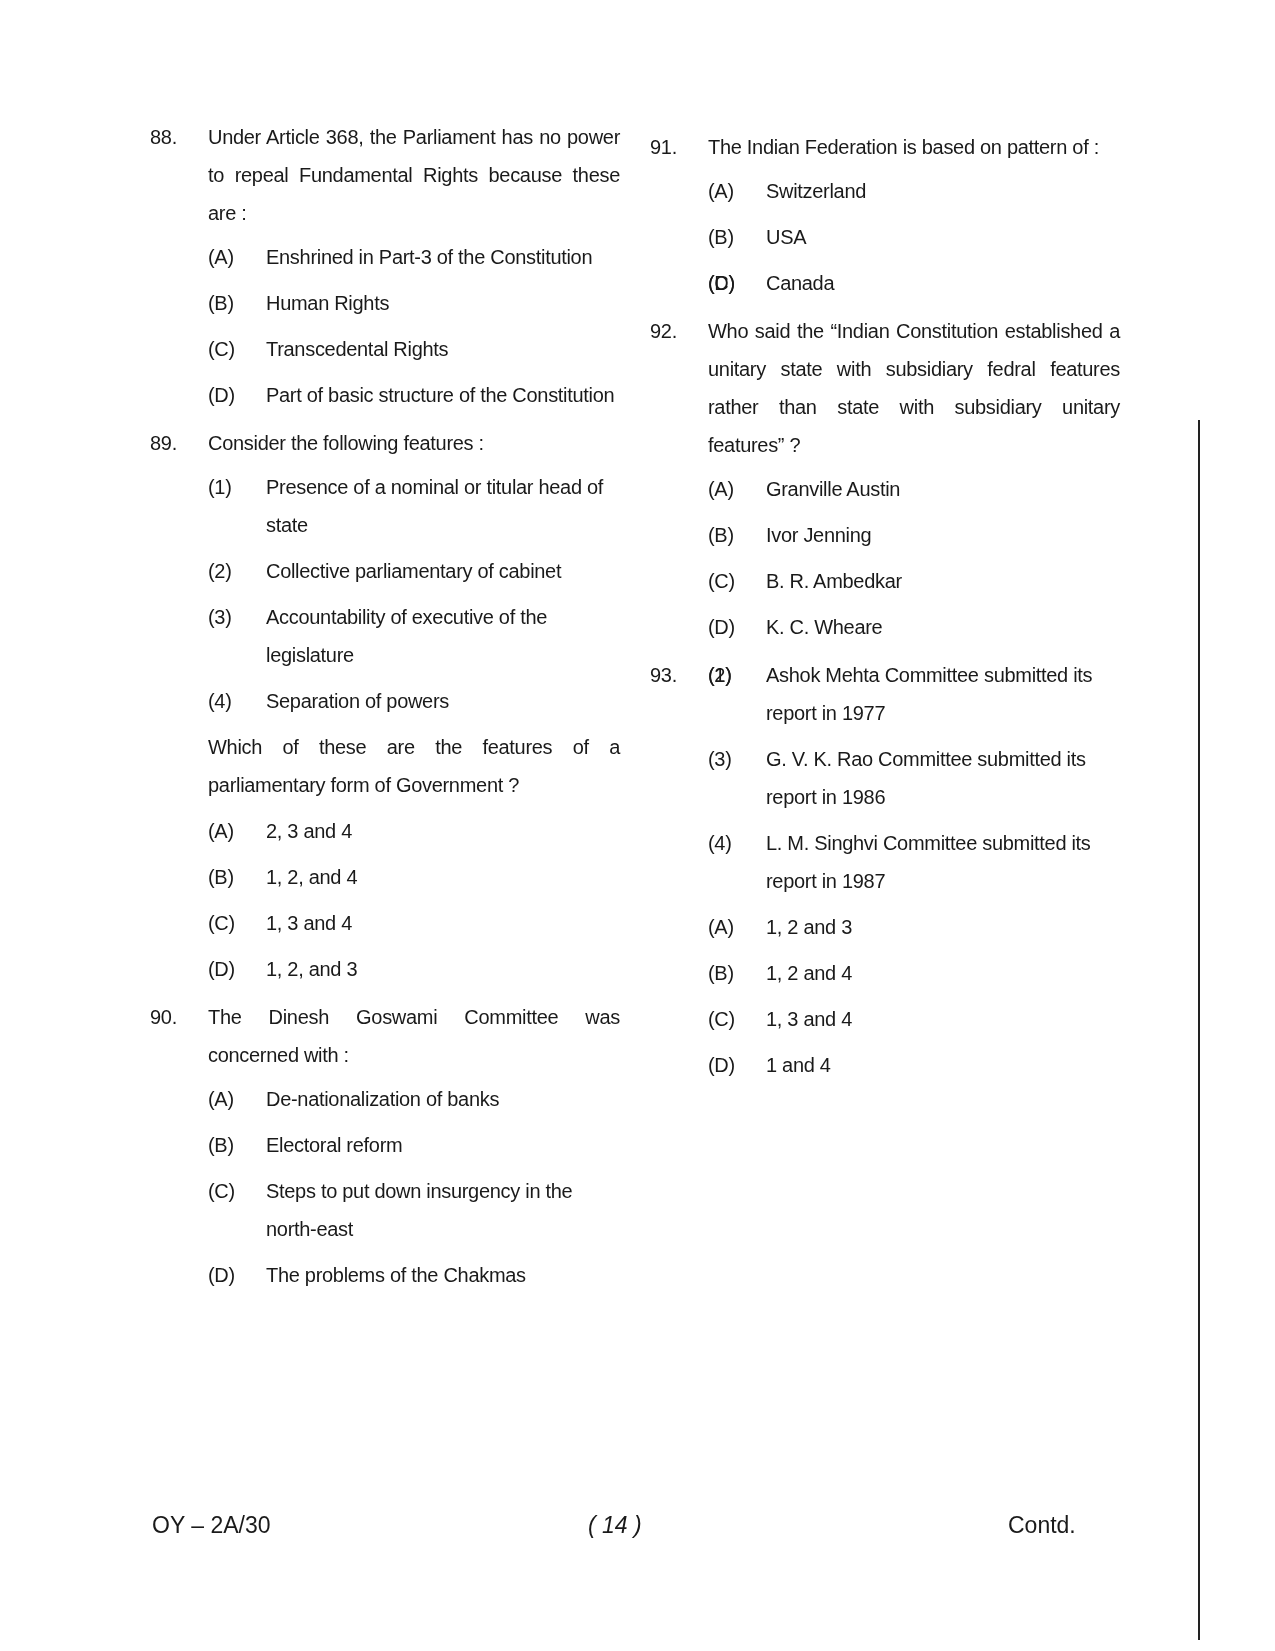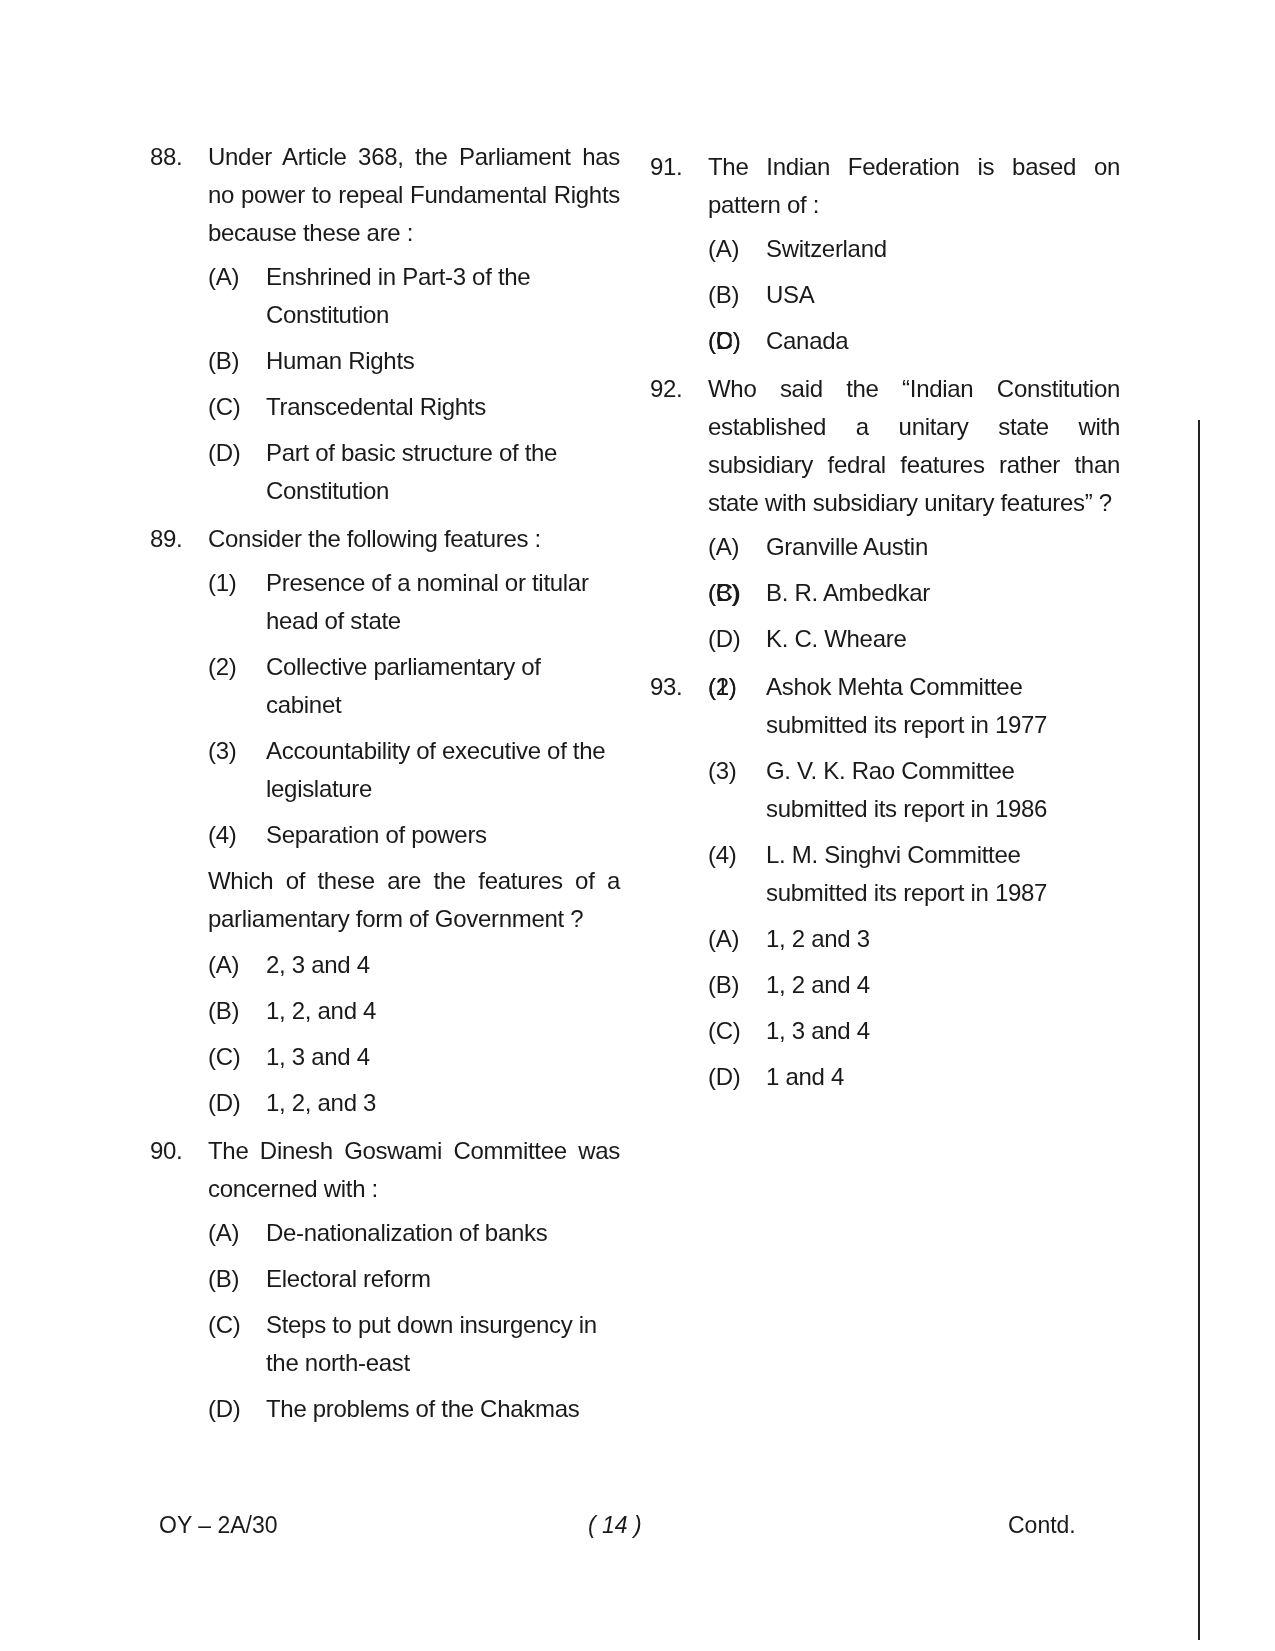--- a/index.html
+++ b/index.html
@@ -1,32 +1,32 @@
 <!DOCTYPE html>
 <html><head>
   <meta charset="utf-8">
   <style>
     html, body { margin: 0; padding: 0; }
     body {
       width: 1275px; height: 1651px; position: relative; overflow: hidden;
       background: #ffffff; color: #1a1a1a;
       font-family: "Liberation Sans", sans-serif;
     }
-    .col { position: absolute; font-size: 24px; line-height: 38px; letter-spacing: -0.3px; margin-top: 20px; }
+    .col { position: absolute; font-size: 20px; line-height: 38px; letter-spacing: -0.3px; }
     .col-left { left: 150px; top: 118px; width: 470px; }
     .col-right { left: 650px; top: 128px; width: 470px; }
     .q { position: relative; padding-left: 58px; margin-bottom: 10px; }
     .qnum { position: absolute; left: 0; top: 0; }
     .qtext { display: block; text-align: justify; margin-bottom: 6px; }
     .opt { position: relative; padding-left: 58px; margin-bottom: 8px; }
     .olab { position: absolute; left: 0; top: 0; }
     .otext { display: block; }
     .sub { margin: 4px 0 8px 0; }
     .footer { position: absolute; top: 1512px; font-size: 23px; }
-    .f-left { left: 159px; }
+    .f-left { left: 152px; }
     .f-center { left: 588px; font-style: italic; }
     .f-right { left: 1008px; }
     .vline { position: absolute; left: 1198px; top: 420px; width: 2px; height: 1220px; background: #222; }
   </style>
 </head>
 <body>
 
 <div class="col col-left">
 
   <div class="q">
@@ -134,20 +134,21 @@
 
   <div class="q">
     <span class="qnum">92.</span>
     <span class="qtext">Who said the “Indian Constitution established a unitary state with subsidiary fedral features rather than state with subsidiary unitary features” ?</span>
     <div class="opt">
         <span class="olab">(A)</span>
         <span class="otext">Granville Austin</span>
       </div>
     <div class="opt">
         <span class="olab">(B)</span>
+        <span class="otext">Ivor Jenning</span>
       </div>
     <div class="opt">
         <span class="olab">(C)</span>
         <span class="otext">B. R. Ambedkar</span>
       </div>
     <div class="opt">
         <span class="olab">(D)</span>
         <span class="otext">K. C. Wheare</span>
       </div>
   </div>

